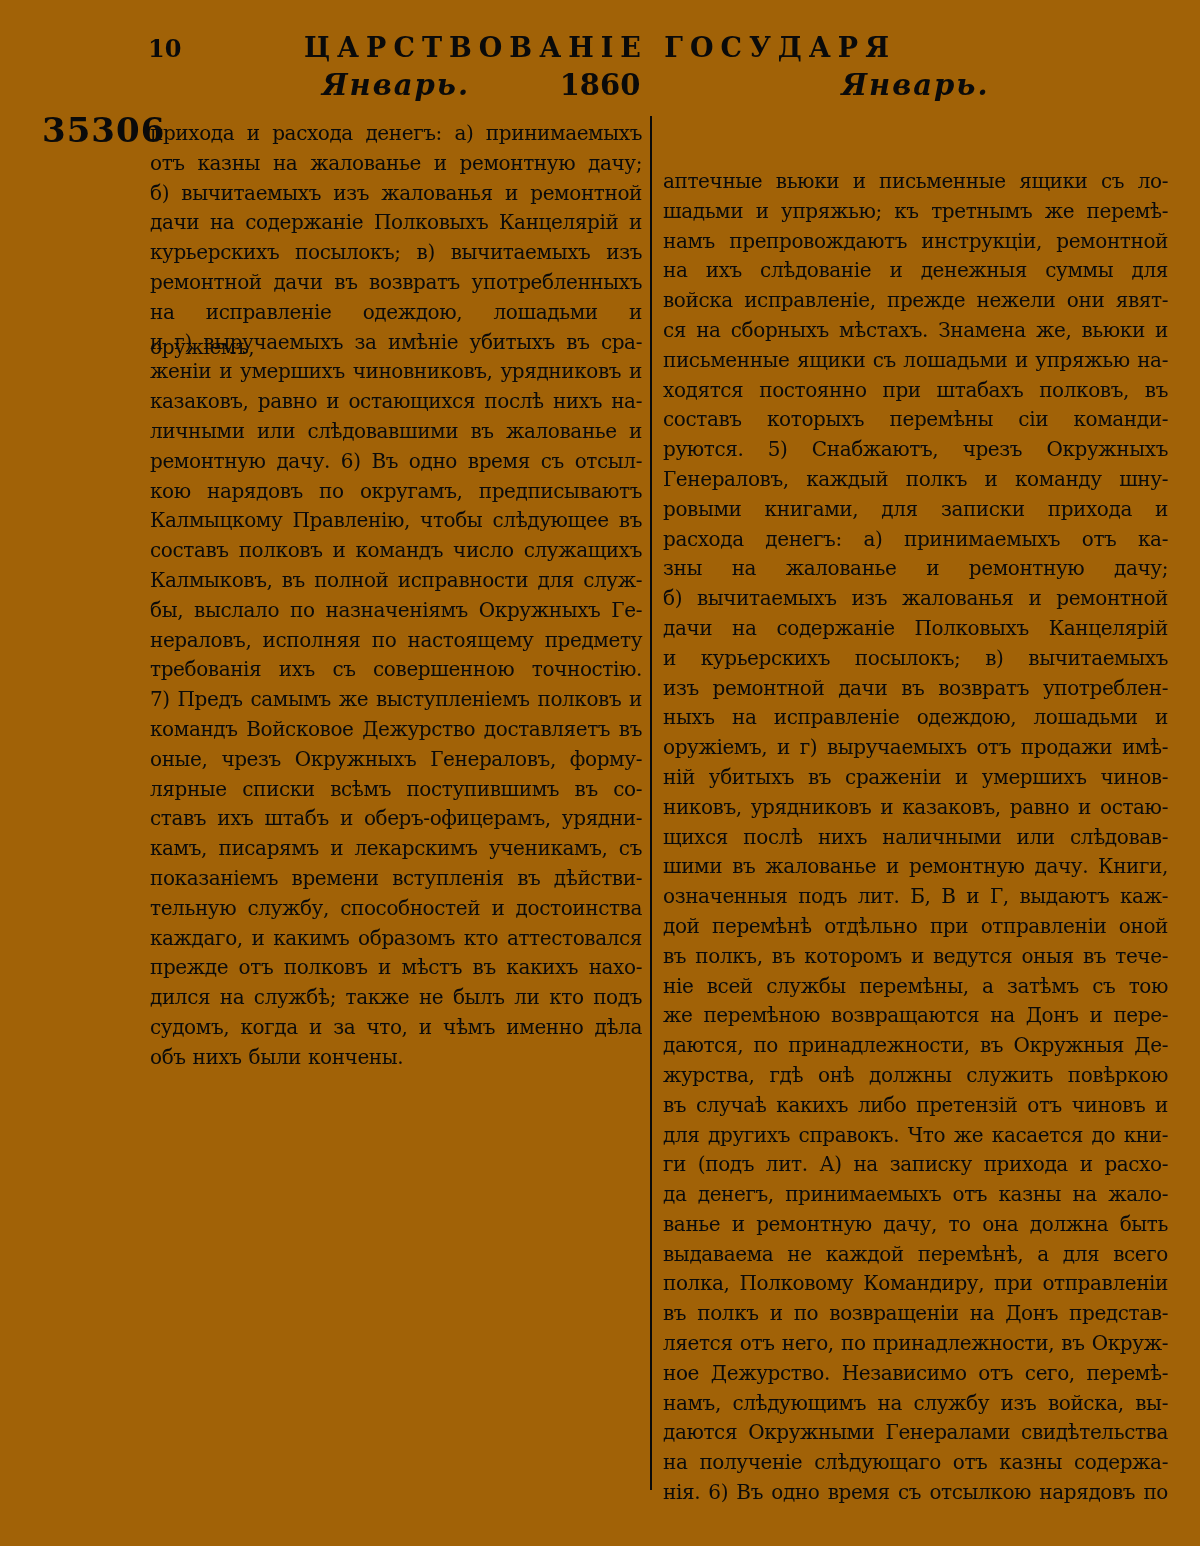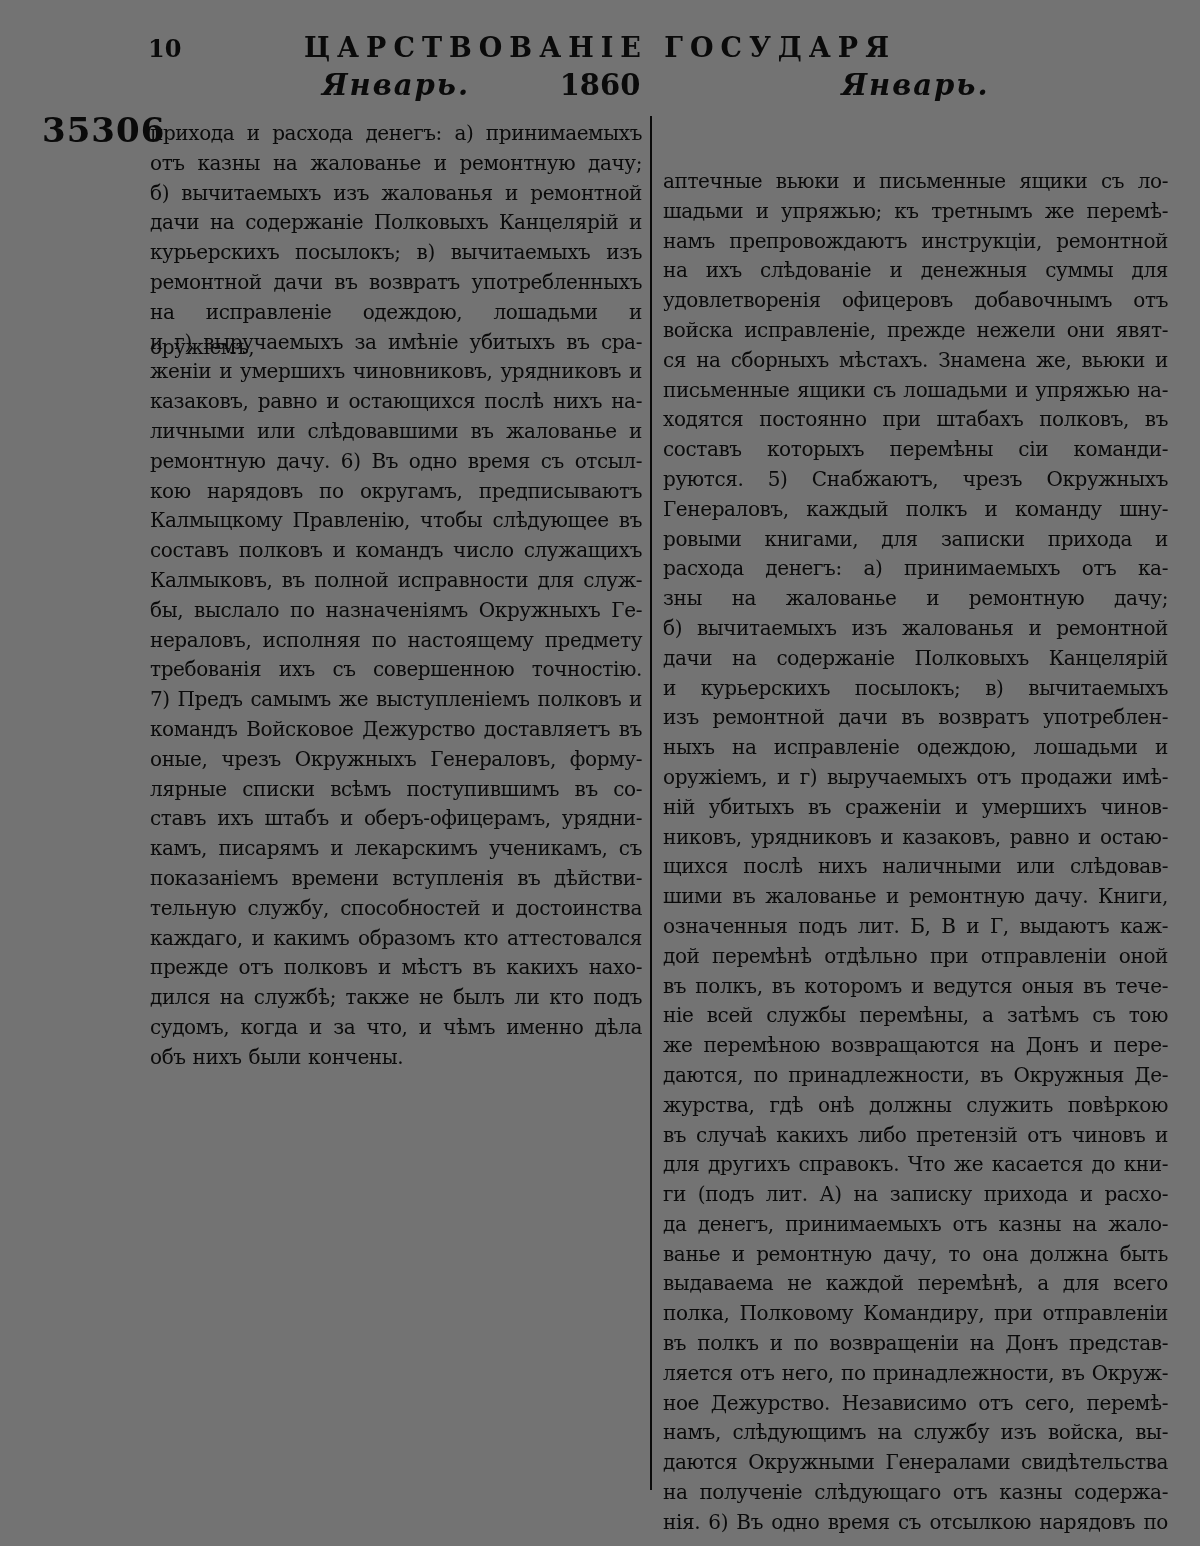--- a/index.html
+++ b/index.html
@@ -69,21 +69,21 @@
   .column-divider {
     position: absolute;
     left: 650px; top: 116px;
     width: 2px; height: 1374px;
     background: #0a0a0a;
   }
 </style>
 </head>
 <body>
 
-<div id="page" style="background: #737373; color: rgb(10, 10, 10);">
+<div id="page" style="background: #a16207; color: rgb(10, 10, 10);">
 
   <div class="page-number">10</div>
 
   <div class="main-title">ЦАРСТВОВАНІЕ ГОСУДАРЯ</div>
 
   <div class="subheader month-left">Январь.</div>
   <div class="subheader year-center">1860</div>
   <div class="subheader month-right">Январь.</div>
 
   <div class="act-number">35306</div>
@@ -122,21 +122,20 @@
       <div class="line">прежде отъ полковъ и мѣстъ въ какихъ нахо-</div>
       <div class="line">дился на службѣ; также не былъ ли кто подъ</div>
       <div class="line">судомъ, когда и за что, и чѣмъ именно дѣла</div>
       <div class="line flush">объ нихъ были кончены.</div>
     </div>
   <div id="right-col" class="column">
       <div class="line">аптечные вьюки и письменные ящики съ ло-</div>
       <div class="line">шадьми и упряжью; къ третнымъ же перемѣ-</div>
       <div class="line">намъ препровождаютъ инструкціи, ремонтной</div>
       <div class="line">на ихъ слѣдованіе и денежныя суммы для</div>
-      <div class="line">удовлетворенія офицеровъ добавочнымъ отъ</div>
       <div class="line">войска исправленіе, прежде нежели они явят-</div>
       <div class="line">ся на сборныхъ мѣстахъ. Знамена же, вьюки и</div>
       <div class="line">письменные ящики съ лошадьми и упряжью на-</div>
       <div class="line">ходятся постоянно при штабахъ полковъ, въ</div>
       <div class="line">составъ которыхъ перемѣны сіи команди-</div>
       <div class="line">руются. 5) Снабжаютъ, чрезъ Окружныхъ</div>
       <div class="line">Генераловъ, каждый полкъ и команду шну-</div>
       <div class="line">ровыми книгами, для записки прихода и</div>
       <div class="line">расхода денегъ: а) принимаемыхъ отъ ка-</div>
       <div class="line">зны на жалованье и ремонтную дачу;</div>

